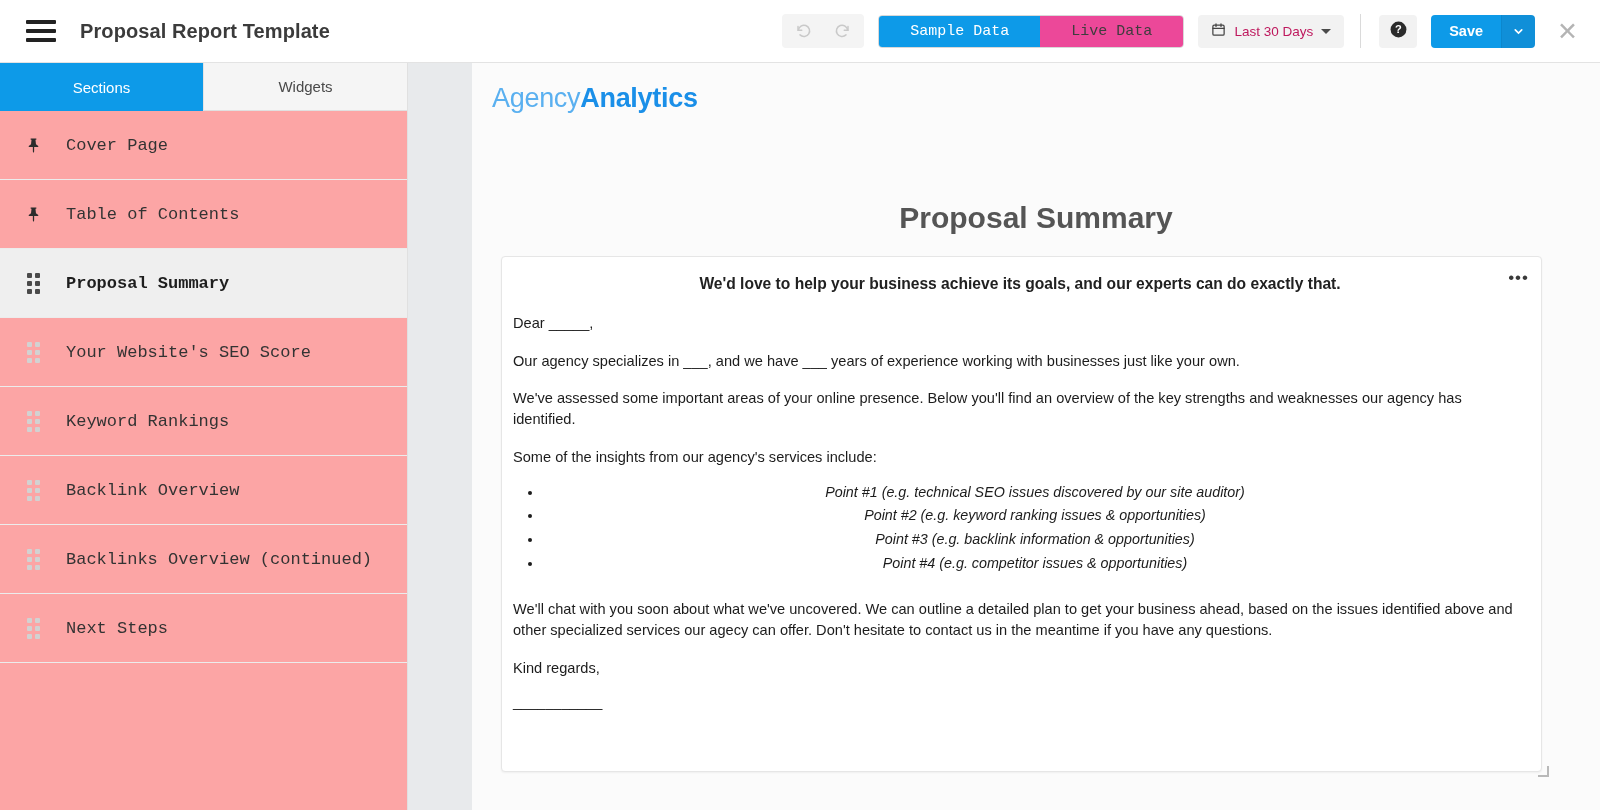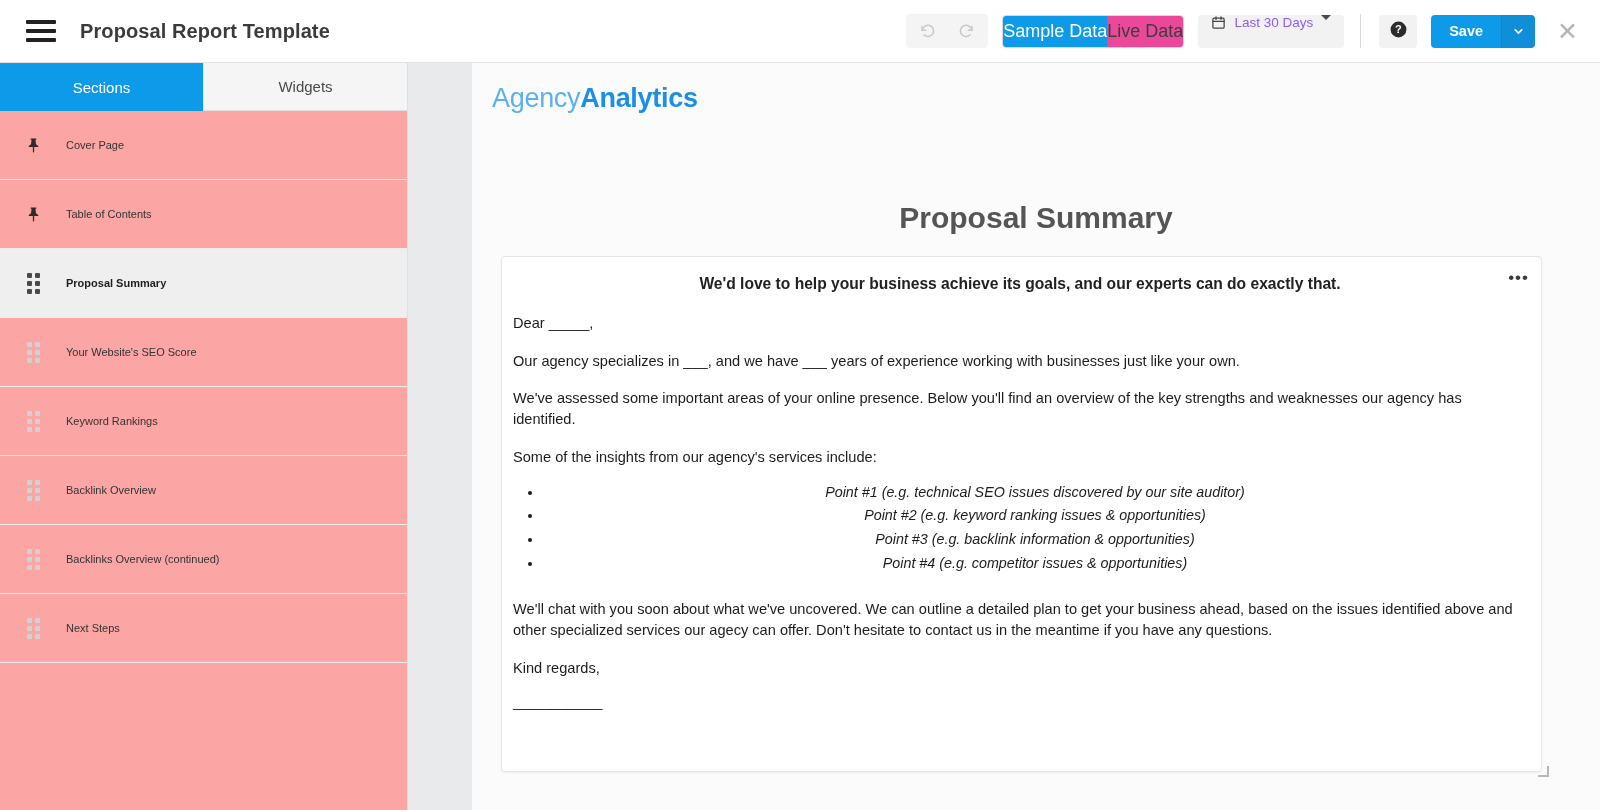--- a/index.html
+++ b/index.html
@@ -49,30 +49,30 @@
   }
 
   .seg {
     display: flex; align-items: center;
     height: 33px; border-radius: 4px; overflow: hidden;
     border: 1px solid #d8d8d8;
     margin-right: 14px;
   }
   .seg > div {
     height: 100%; display: flex; align-items: center; justify-content: center;
-    font-size: 18px; padding: 0 0; cursor: pointer; white-space: nowrap;
+    font-size: 15px; padding: 0 31px; cursor: pointer; white-space: nowrap; font-family: Liberation Mono, monospace;
   }
   .seg-active { background: #0d9ae8; color: #fff; }
   .seg-inactive { background: #ec4899; color: #3d3d3d; }
 
   .daterange {
-    display: flex; align-items: flex-start; gap: 8px;
+    display: flex; align-items: center; gap: 8px;
     height: 33px; padding: 0 13px;
     background: #f2f2f2; border-radius: 4px;
-    font-size: 13.5px; color: #8b5cf6; cursor: pointer;
+    font-size: 13.5px; color: #be185d; cursor: pointer;
     margin-right: 16px; white-space: nowrap;
   }
   .caret { width: 0; height: 0; border-left: 5px solid transparent; border-right: 5px solid transparent; border-top: 5px solid #4a4a4a; }
 
   .divider-v { width: 1px; height: 34px; background: #dadada; margin-right: 18px; }
 
   .help-btn {
     width: 38px; height: 33px; background: #f2f2f2; border-radius: 4px;
     display: flex; align-items: center; justify-content: center; cursor: pointer;
     margin-right: 14px;
@@ -106,21 +106,21 @@
   .tab-inactive { background: #f5f5f5; color: #4a4a4a; border-bottom: 1px solid #e0e0e0; border-left: 1px solid #e4e4e4; text-align: right; }
 
   .section-list { }
   .section-item {
     height: 69px; display: flex; align-items: center;
     border-bottom: 1px solid #ececec;
     cursor: pointer;
   }
   .section-item.active { background: #efefef; }
   .sec-handle { width: 66px; display: flex; align-items: center; justify-content: center; flex-shrink: 0; }
-  .sec-label { font-size: 11px; color: #333; }
+  .sec-label { font-size: 17px; color: #333; font-family: Liberation Mono, monospace; }
   .section-item.active .sec-label { font-weight: bold; color: #1e1e1e; }
 
   .dots-grid { display: grid; grid-template-columns: repeat(2, 5px); grid-gap: 3px; }
   .dots-grid i { width: 5px; height: 5px; background: #d2d2d2; display: block; border-radius: 1px; }
   .section-item.active .dots-grid i { background: #4a4a4a; }
 
   
   .gutter {
     position: absolute; top: 63px; left: 408px;
     width: 64px; height: 747px; background: #e8eaec;

